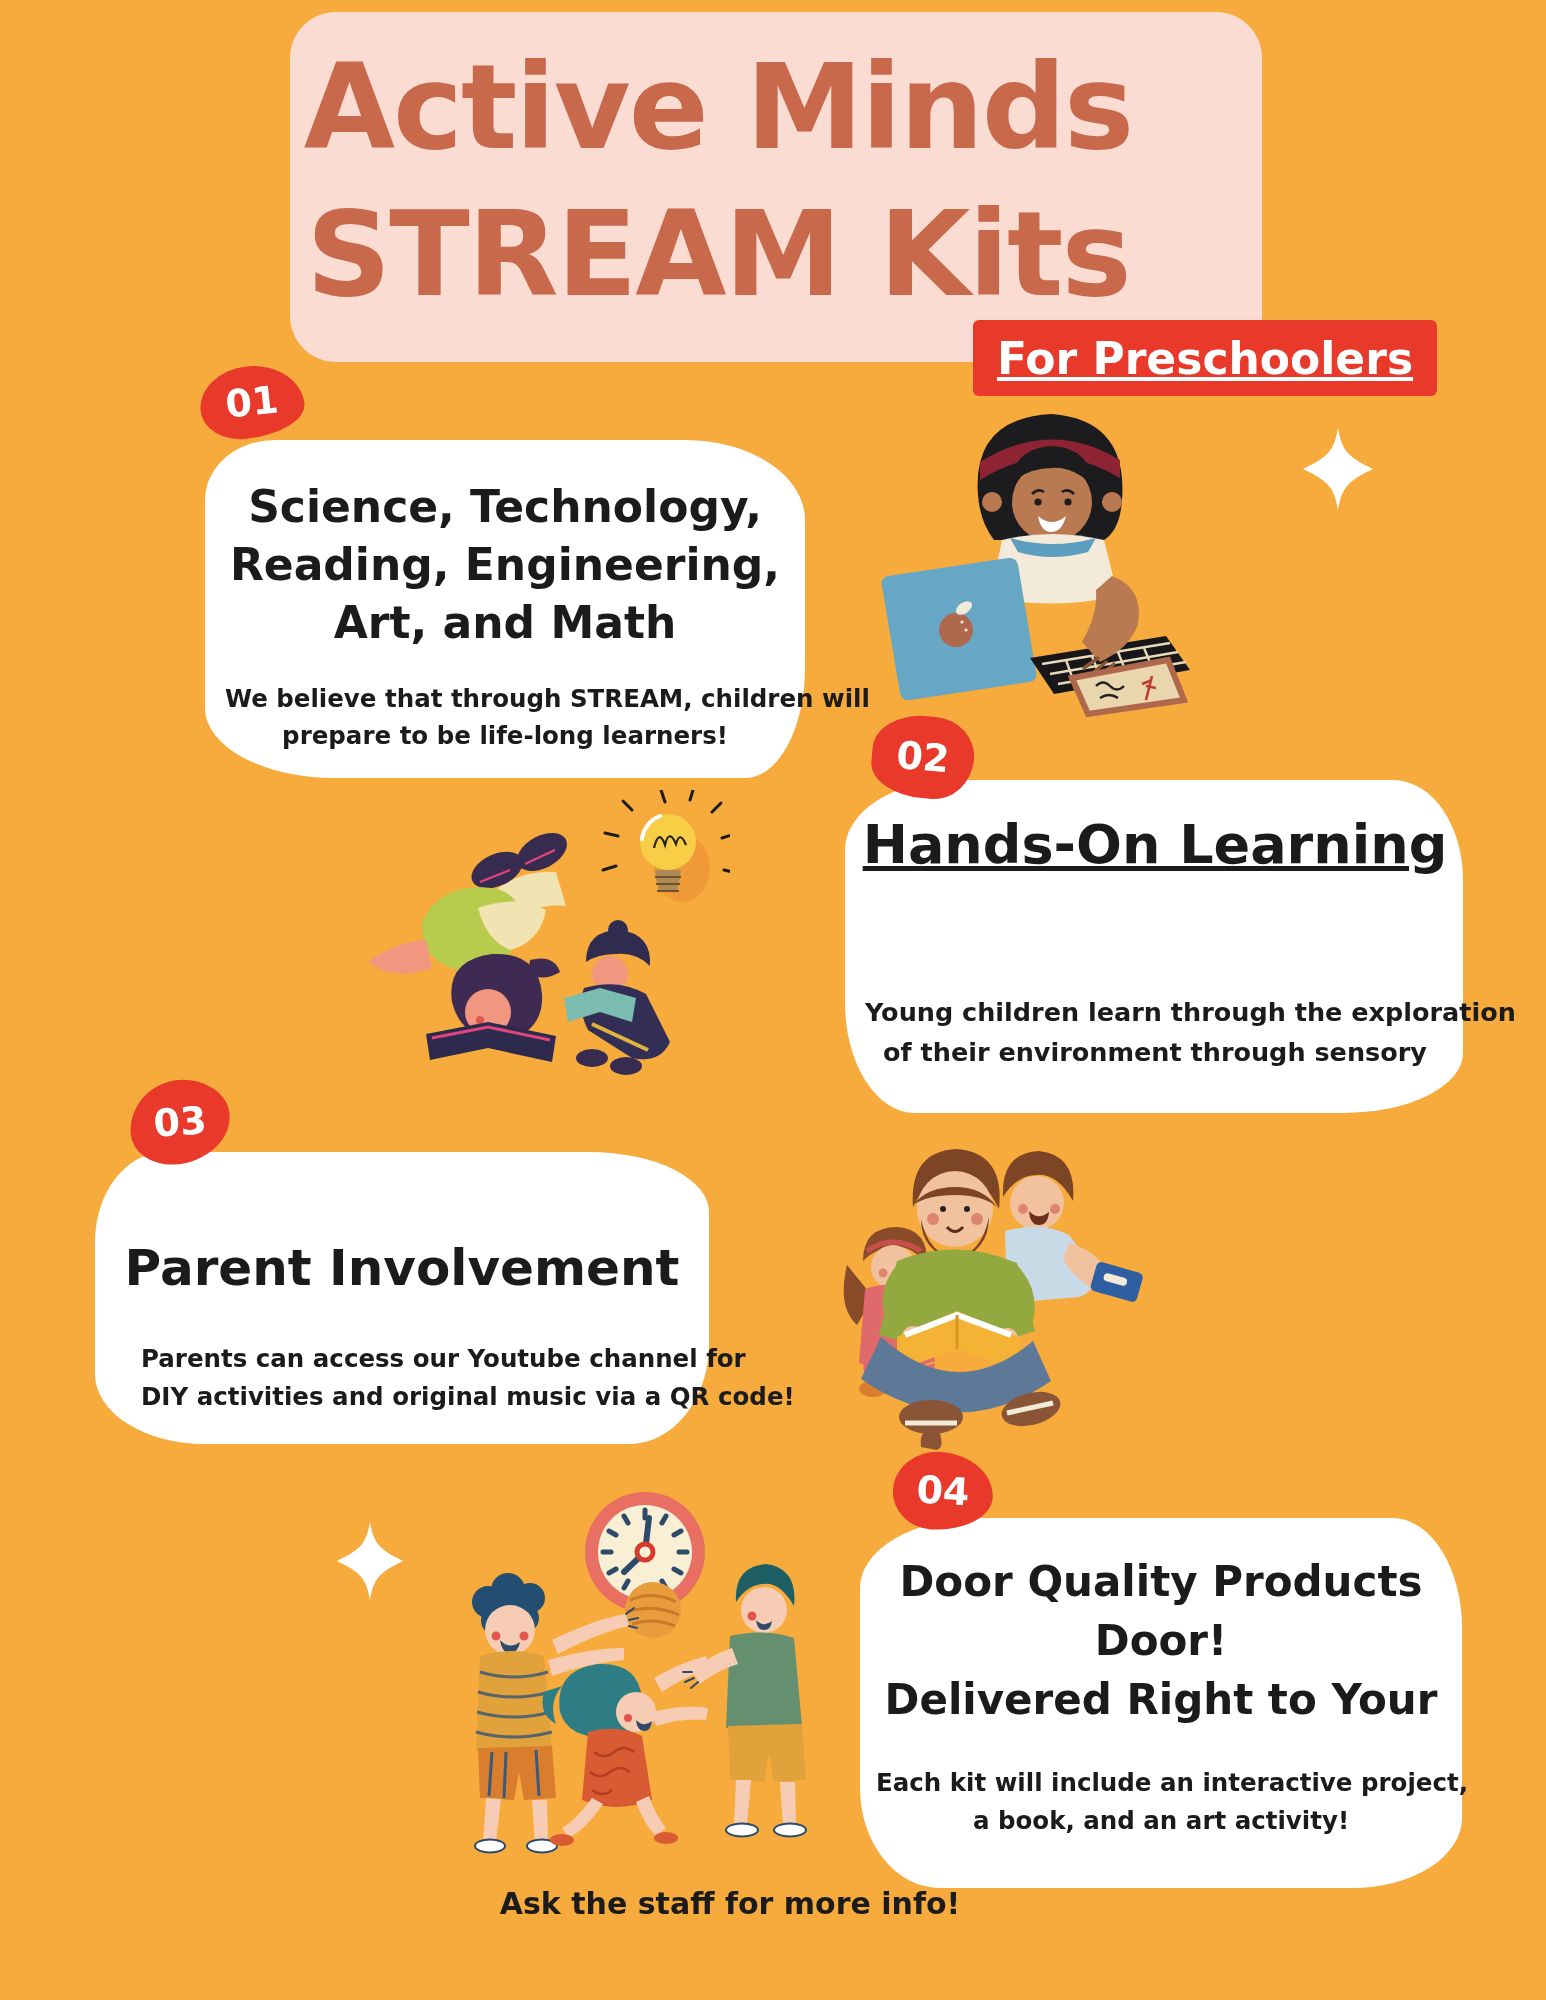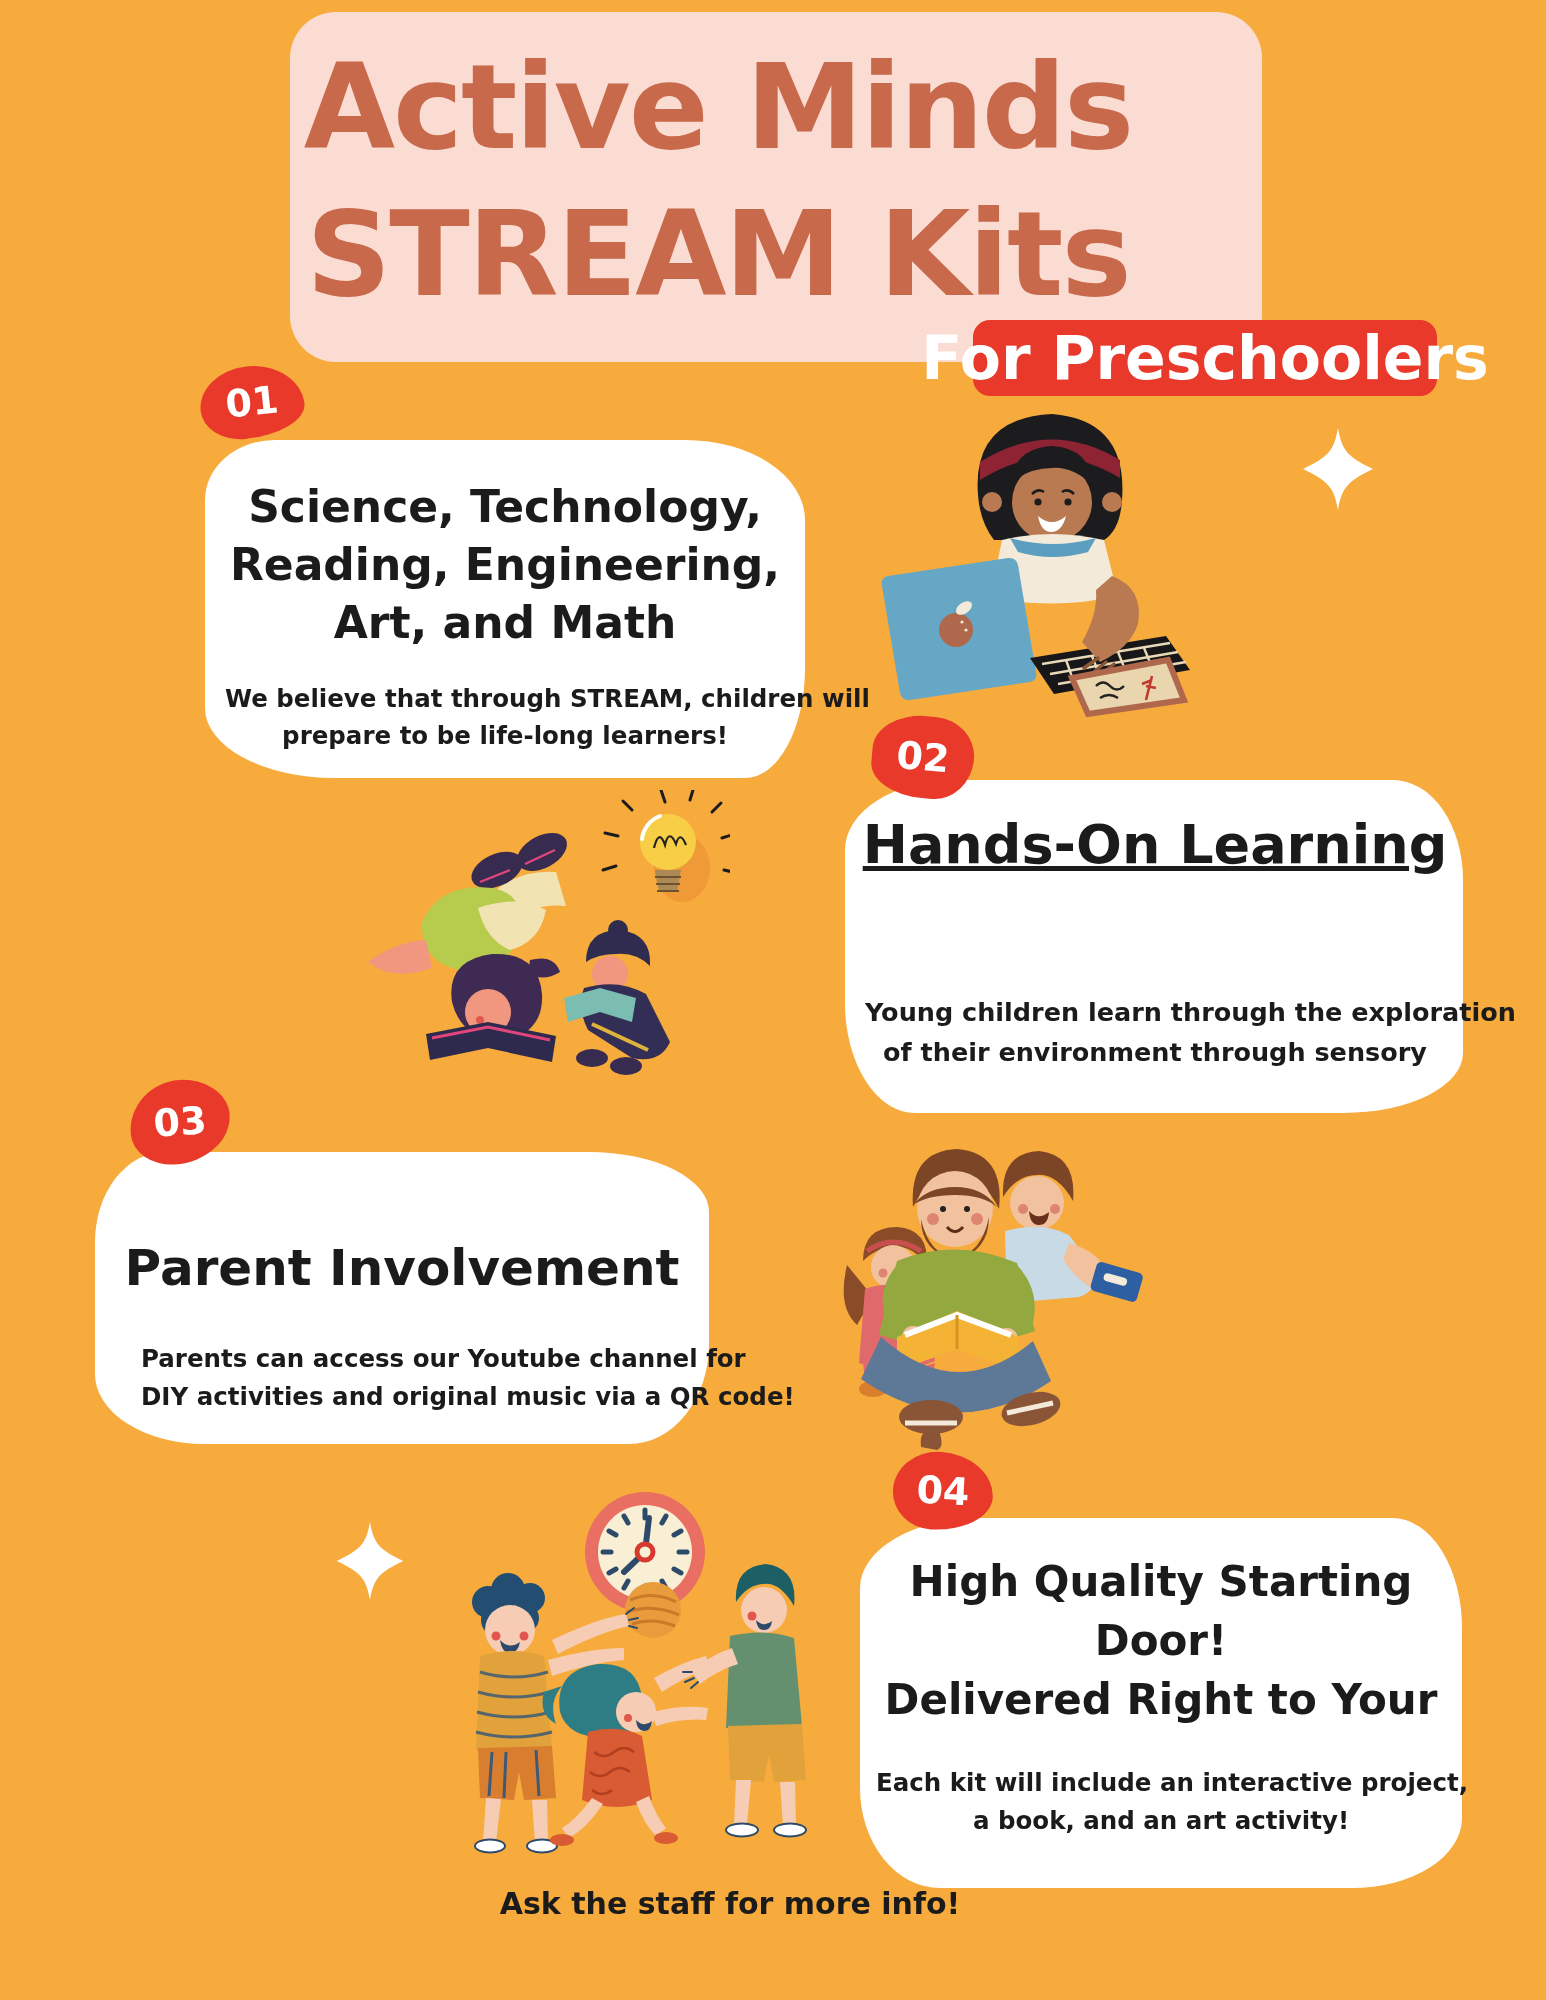--- a/index.html
+++ b/index.html
@@ -7,23 +7,23 @@
     position:relative;width:1546px;height:2000px;overflow:hidden;
     background:var(--bg,#F7AB3C);
     font-family:"DejaVu Sans","Liberation Sans",sans-serif;
     color:var(--ink,#1B1B1B);
   }
   .abs{position:absolute;}
   
   .pink-panel{left:290px;top:12px;width:972px;height:350px;background:var(--panel,#FBDCD2);border-radius:46px;z-index:1;}
   .title{left:290px;top:34px;width:856px;text-align:center;z-index:2;}
   .title div{font-size:118px;line-height:147px;font-weight:800;letter-spacing:-2px;color:var(--title,#C8694C);white-space:nowrap;}
-  .banner{left:973px;top:320px;width:464px;height:76px;background:var(--red,#E8392B);border-radius:17px;
+  .banner{left:973px;top:320px;width:464px;height:76px;background:var(--red,#E8392B);border-radius:6px;
     display:flex;align-items:center;justify-content:center;color:var(--white,#fff);
-    font-size:60px;font-weight:700;z-index:3;white-space:nowrap;}
+    font-size:44px;font-weight:700;z-index:3;white-space:nowrap;text-decoration:underline;}
   
   .badge{background:var(--red,#E8392B);color:var(--white,#fff);font-weight:700;font-size:38px;
     display:flex;align-items:center;justify-content:center;z-index:4;}
   .badge1{left:200px;top:366px;width:104px;height:72px;border-radius:48% 52% 60% 40% / 55% 60% 40% 45%;transform:rotate(-6deg);}
   .badge2{left:872px;top:716px;width:102px;height:82px;border-radius:55% 45% 42% 58% / 48% 52% 58% 42%;transform:rotate(5deg);}
   .badge3{left:130px;top:1080px;width:100px;height:84px;border-radius:52% 48% 58% 42% / 60% 45% 55% 40%;transform:rotate(-4deg);}
   .badge4{left:893px;top:1452px;width:100px;height:78px;border-radius:45% 55% 60% 40% / 52% 55% 45% 48%;transform:rotate(3deg);}
   
   .card{background:var(--white,#fff);z-index:1;}
   .card1{left:205px;top:440px;width:600px;height:338px;border-radius:70px 120px 60px 130px / 60px 80px 110px 70px;}
@@ -86,21 +86,21 @@
   <div class="abs h h3">
     <div>Parent Involvement</div>
   </div>
   <div class="abs p p3">
     <div>Parents can access our Youtube channel for</div>
     <div>DIY activities and original music via a QR code!</div>
   </div>
 
   <div class="abs card card4"></div>
   <div class="abs h h4">
-    <div>High Quality Starting</div>
+    <div>Door Quality Products</div>
     <div>Door!</div>
     <div>Delivered Right to Your</div>
   </div>
   <div class="abs p p4">
     <div>Each kit will include an interactive project,</div>
     <div>a book, and an art activity!</div>
   </div>
 
   <svg class="illu" style="left:1303px;top:428px;width:70px;height:82px" viewBox="0 0 70 82" role="img" aria-label="sparkle">
     <path fill="#fff" d="M35 0 C39 23 45 29 70 41 C45 53 39 59 35 82 C31 59 25 53 0 41 C25 29 31 23 35 0 Z"></path>

